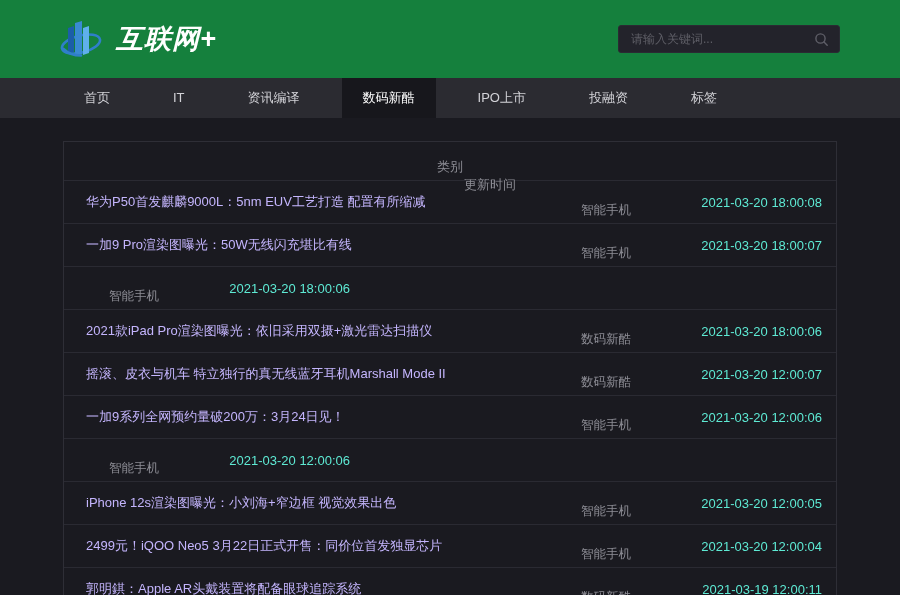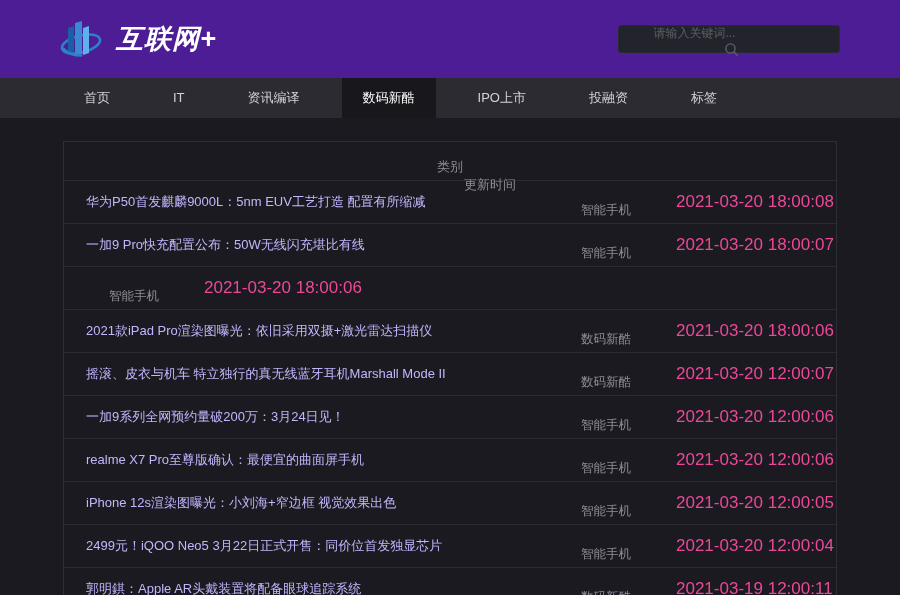--- a/index.html
+++ b/index.html
@@ -6,21 +6,21 @@
   html, body { width: 900px; height: 595px; overflow: hidden; }
   body {
     background: #1a1a20;
     font-family: "Liberation Sans", "DejaVu Sans", sans-serif;
     position: relative;
   }
 
   
   .site-header {
     height: 78px;
-    background: #4c1d95;
+    background: #15803d;
     display: flex;
     align-items: center;
     justify-content: space-between;
     padding: 4px 60px;
   }
   .logo { display: flex; align-items: center; gap: 14px; cursor: pointer; }
   .logo-text {
     color: #ffffff;
     font-size: 27px;
     font-weight: bold;
@@ -30,21 +30,20 @@
   }
   .search-box {
     width: 222px;
     height: 28px;
     background: #23232b;
     border: 1px solid #2a2a33;
     border-radius: 3px;
     display: flex;
     align-items: center;
     padding: 0 8px 0 12px;
-    flex-direction: column;
   }
   .search-input {
     flex: 1;
     background: transparent;
     border: none;
     outline: none;
     color: #9a9aa2;
     font-size: 12px;
     font-family: "Liberation Sans", "DejaVu Sans", sans-serif;
   }
@@ -106,22 +105,22 @@
     text-align: center;
     font-size: 12.5px;
     color: #8d8d95;
     white-space: nowrap;
     margin-top: 16px;
   }
   .cell.time {
     width: 160px;
     text-align: right;
     padding-right: 14px;
-    font-size: 17px;
-    color: #ec4899;
+    font-size: 13px;
+    color: #5eead4;
     white-space: nowrap;
   }
   .thead-row .cell.title, .thead-row .cell.cat, .thead-row .cell.time {
     color: #8d8d95; font-size: 13px; cursor: default;
   }
 </style>
 </head>
 <body>
 
 <header class="site-header">
@@ -172,21 +171,21 @@
       <div class="cell cat">类别</div>
       <div class="cell time">更新时间</div>
     </div>
     <div>
         <div class="trow">
           <div class="cell title">华为P50首发麒麟9000L：5nm EUV工艺打造 配置有所缩减</div>
           <div class="cell cat">智能手机</div>
           <div class="cell time">2021-03-20 18:00:08</div>
         </div>
         <div class="trow">
-          <div class="cell title">一加9 Pro快充配置公布：50W无线闪充堪比有线</div>
+          <div class="cell title">一加9 Pro渲染图曝光：50W无线闪充堪比有线</div>
           <div class="cell cat">智能手机</div>
           <div class="cell time">2021-03-20 18:00:07</div>
         </div>
         <div class="trow">
           <div class="cell cat">智能手机</div>
           <div class="cell time">2021-03-20 18:00:06</div>
         </div>
         <div class="trow">
           <div class="cell title">2021款iPad Pro渲染图曝光：依旧采用双摄+激光雷达扫描仪</div>
           <div class="cell cat">数码新酷</div>
@@ -196,21 +195,20 @@
           <div class="cell title">摇滚、皮衣与机车 特立独行的真无线蓝牙耳机Marshall Mode II</div>
           <div class="cell cat">数码新酷</div>
           <div class="cell time">2021-03-20 12:00:07</div>
         </div>
         <div class="trow">
           <div class="cell title">一加9系列全网预约量破200万：3月24日见！</div>
           <div class="cell cat">智能手机</div>
           <div class="cell time">2021-03-20 12:00:06</div>
         </div>
         <div class="trow">
-          <div class="cell title">realme X7 Pro至尊版确认：最便宜的曲面屏手机</div>
           <div class="cell cat">智能手机</div>
           <div class="cell time">2021-03-20 12:00:06</div>
         </div>
         <div class="trow">
           <div class="cell title">iPhone 12s渲染图曝光：小刘海+窄边框 视觉效果出色</div>
           <div class="cell cat">智能手机</div>
           <div class="cell time">2021-03-20 12:00:05</div>
         </div>
         <div class="trow">
           <div class="cell title">2499元！iQOO Neo5 3月22日正式开售：同价位首发独显芯片</div>

